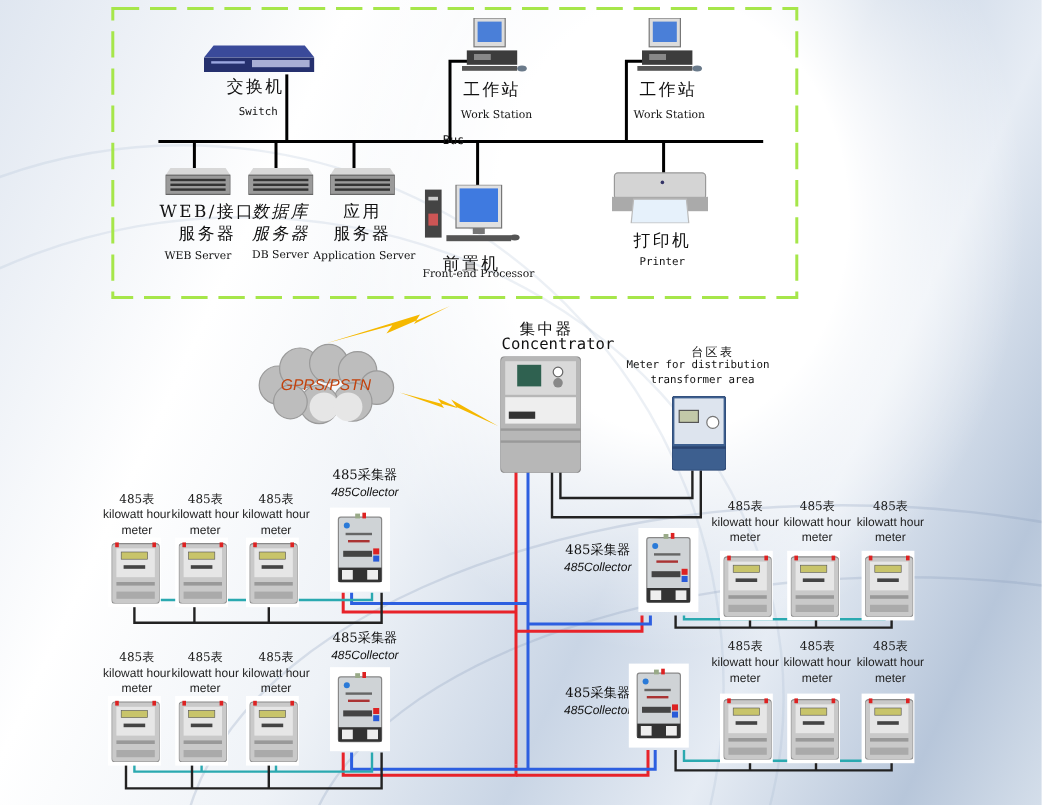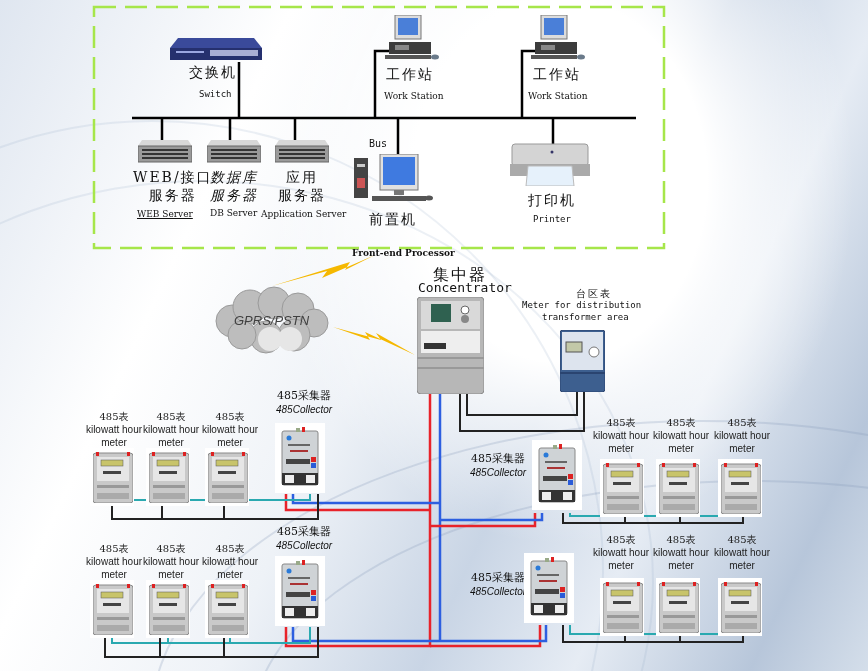--- a/index.html
+++ b/index.html
@@ -90,21 +90,21 @@
   <line x1="675" y1="506" x2="675" y2="516" stroke="#2aa9b0" stroke-width="2"></line>
 
   <polyline points="563,625 563,642 743,642 743,627" stroke="#222" stroke-width="2" fill="none"></polyline>
   <polyline points="570,625 570,634 737,634 737,627" stroke="#2aa9b0" stroke-width="2" fill="none"></polyline>
   <line x1="625" y1="627" x2="625" y2="642" stroke="#222" stroke-width="2"></line>
   <line x1="680" y1="627" x2="680" y2="642" stroke="#222" stroke-width="2"></line>
   <line x1="619" y1="627" x2="619" y2="634" stroke="#2aa9b0" stroke-width="2"></line>
   <line x1="675" y1="627" x2="675" y2="634" stroke="#2aa9b0" stroke-width="2"></line>
 </svg>
 
-<div class="lbl mono" style="left:369px;top:112px;font-size:10px;margin-top:26px;">Bus</div>
+<div class="lbl mono" style="left:369px;top:112px;font-size:10px;">Bus</div>
 
 <div class="dev" style="left:170px;top:32px;width:92px;height:30px;">
   <svg width="92" height="30">
       <polygon points="8,6 84,6 92,16 0,16" fill="#3a4a9a"></polygon>
       <rect x="0" y="16" width="92" height="12" fill="#25306e"></rect>
       <g fill="#dfe4ff">
         <rect x="40" y="18" width="48" height="6" opacity="0.7"></rect>
       </g>
       <g fill="#9aa6e0">
         <rect x="6" y="19" width="28" height="2"></rect>
@@ -169,38 +169,38 @@
       <g fill="#333">
         <rect x="4" y="9" width="46" height="2"></rect>
         <rect x="4" y="13" width="46" height="2"></rect>
         <rect x="4" y="17" width="46" height="2"></rect>
       </g>
     </svg>
 </div>
 <div class="lbl zh" style="left:133px;top:168px;line-height:18px;"><span>WEB/接口</span><br><span>服务器</span></div>
 <div class="lbl zh" style="left:210px;top:168px;line-height:18px;font-style:italic;"><span>数据库</span><br><span>服务器</span></div>
 <div class="lbl zh" style="left:278px;top:168px;line-height:18px;"><span>应用</span><br><span>服务器</span></div>
-<div class="lbl en" style="left:137px;top:209px;text-decoration:underline;">WEB Server</div>
+<div class="lbl en" style="left:137px;top:209px;">WEB Server</div>
 <div class="lbl en" style="left:210px;top:208px;">DB Server</div>
 <div class="lbl en" style="left:261px;top:209px;">Application Server</div>
 
 <div class="dev" style="left:354px;top:154px;width:80px;height:50px;">
   <svg width="80" height="50">
       <rect x="0" y="4" width="14" height="40" fill="#444"></rect>
       <rect x="3" y="10" width="8" height="3" fill="#ccc"></rect>
       <rect x="3" y="24" width="8" height="10" fill="#c55"></rect>
       <rect x="26" y="0" width="38" height="36" fill="#e0e0e0" stroke="#777"></rect>
       <rect x="29" y="3" width="32" height="28" fill="#3f7ae0"></rect>
       <rect x="40" y="36" width="10" height="5" fill="#777"></rect>
       <rect x="18" y="42" width="54" height="5" fill="#555"></rect>
       <ellipse cx="75" cy="44" rx="4" ry="2.5" fill="#555"></ellipse>
     </svg>
 </div>
 <div class="lbl zh" style="left:369px;top:211px;">前置机</div>
-<div class="lbl en" style="left:352px;top:248px;font-weight:bold;">Front-end Processor</div>
+<div class="lbl en" style="left:352px;top:224px;">Front-end Processor</div>
 
 <div class="dev" style="left:510px;top:142px;width:80px;height:44px;">
   <svg width="80" height="44">
       <rect x="2" y="2" width="76" height="22" rx="3" fill="#d4d4d4" stroke="#999"></rect>
       <rect x="0" y="22" width="80" height="12" fill="#aaa"></rect>
       <polygon points="18,24 62,24 64,44 16,44" fill="#e6f1fb" stroke="#bbb"></polygon>
       <circle cx="42" cy="10" r="1.5" fill="#336"></circle>
     </svg>
 </div>
 <div class="lbl zh" style="left:528px;top:192px;">打印机</div>
@@ -217,23 +217,23 @@
         <circle cx="84" cy="50" r="16"></circle>
         <circle cx="56" cy="52" r="16"></circle>
         <circle cx="32" cy="50" r="14"></circle>
       </g>
       <g fill="#e6e6e6">
         <circle cx="60" cy="54" r="12"></circle>
         <circle cx="80" cy="54" r="12"></circle>
       </g>
     </svg>
 </div>
-<div class="lbl" style="left:234px;top:313px;font-family:'Liberation Sans',sans-serif;font-style:italic;font-size:13px;color:#404040;">GPRS/PSTN</div>
-
-<div class="lbl zh" style="left:433px;top:265px;font-size:16px;font-family:Liberation Mono, monospace;">集中器</div>
+<div class="lbl" style="left:234px;top:313px;font-family:'Liberation Sans',sans-serif;font-style:italic;font-size:13px;color:#c2410c;">GPRS/PSTN</div>
+
+<div class="lbl zh" style="left:433px;top:265px;font-size:13px;font-family:Liberation Mono, monospace;">集中器</div>
 <div class="lbl mono" style="left:418px;top:280px;font-size:13px;">Concentrator</div>
 <div class="dev" style="left:417px;top:297px;width:67px;height:97px;">
   <svg width="67" height="97">
       <rect x="0" y="0" width="67" height="97" rx="4" fill="#b7b7b7" stroke="#8c8c8c"></rect>
       <rect x="4" y="4" width="59" height="28" fill="#d9d9d9"></rect>
       <rect x="14" y="7" width="20" height="18" fill="#2f6150"></rect>
       <circle cx="48" cy="13" r="4" fill="#fff" stroke="#666"></circle>
       <circle cx="48" cy="22" r="4" fill="#888"></circle>
       <rect x="4" y="34" width="59" height="22" fill="#eeeeee"></rect>
       <rect x="7" y="46" width="22" height="6" fill="#333"></rect>

